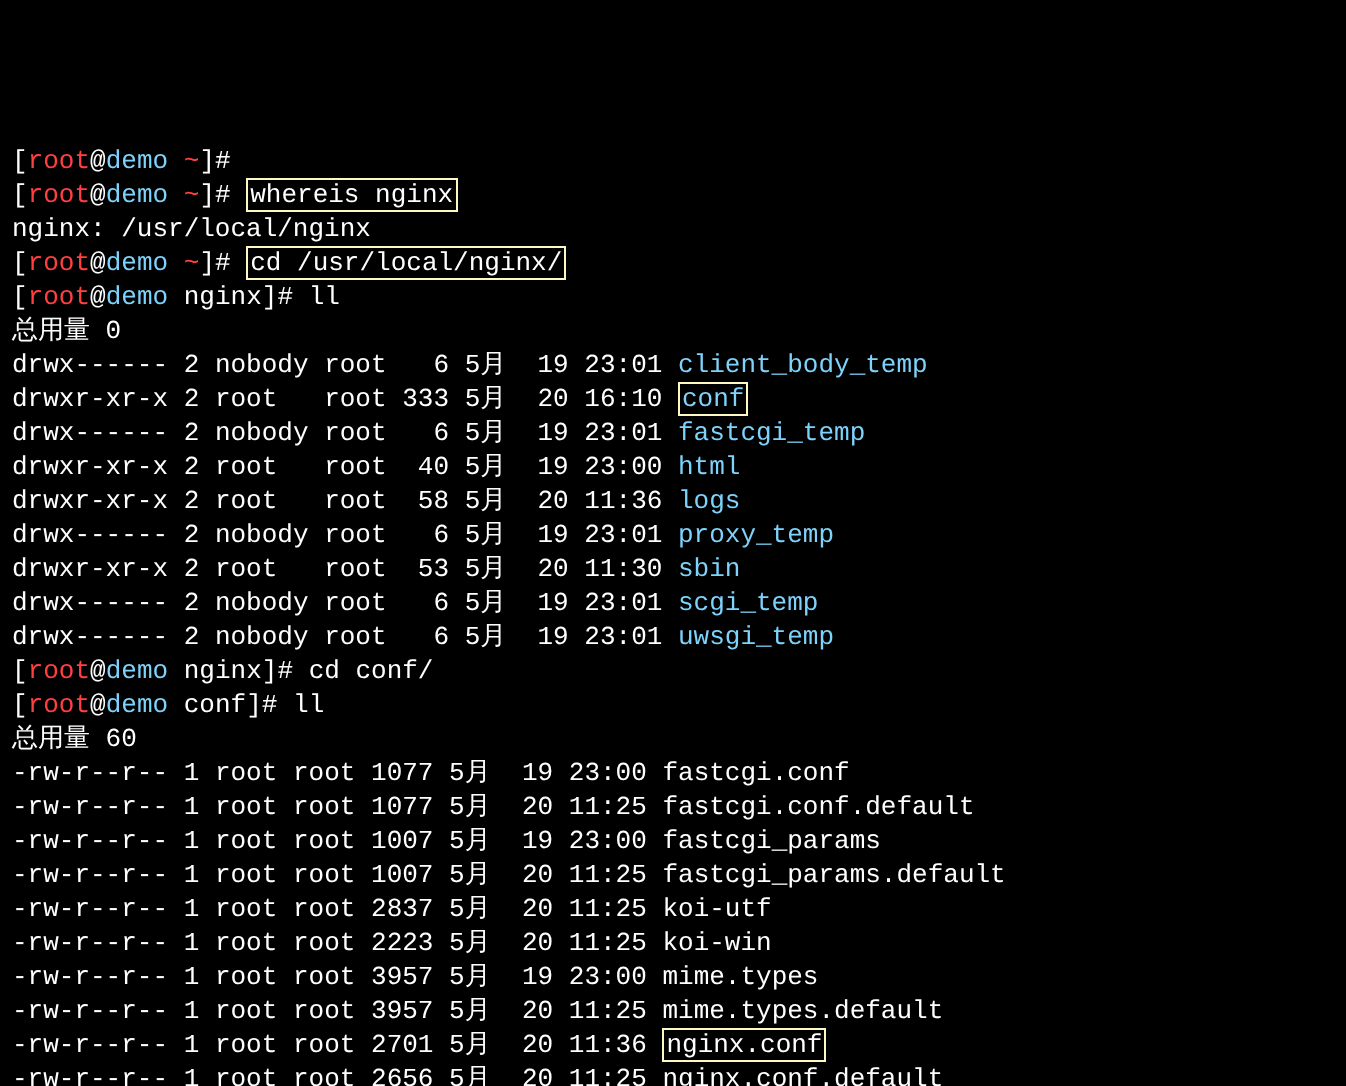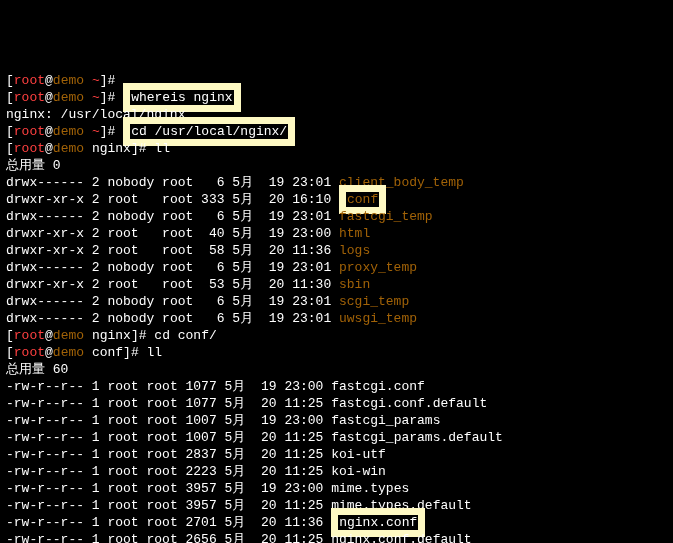--- a/index.html
+++ b/index.html
@@ -1,24 +1,24 @@
 <!DOCTYPE html>
 <html><head>
 <meta charset="utf-8">
 <style>
   html,body{margin:0;padding:0;background:#000;color:#fff;font-family:Consolas,"Courier New",monospace;font-size:13px;line-height:17px;white-space:pre}
   body{width:673px;height:543px;overflow:hidden}
   .term{padding:4px 6px}
   .line{display:block}
   .bracket,.prompt,.at{color:#fff}
   .user,.tilde{color:#ff4040}
-  .host,.dirname{color:#a16207}
+  .host,.dirname{color:#7dd3fc}
   .cmd{color:#fff}
   .plain{color:#fff}
-  .hlbox{border:7px solid #fef9c3;padding:0 1px;margin:-1px 0}
+  .hlbox{border:1px solid #fef9c3;padding:0 1px;margin:-1px 0}
 </style>
 </head>
 <body>
 
 
 <div class="term" id="term"><span class="line"><span class="bracket">[</span><span class="user">root</span><span class="at">@</span><span class="host">demo</span> <span class="tilde">~</span><span class="bracket">]</span><span class="prompt">#</span> </span><span class="line"><span class="bracket">[</span><span class="user">root</span><span class="at">@</span><span class="host">demo</span> <span class="tilde">~</span><span class="bracket">]</span><span class="prompt">#</span> <span class="cmd hlbox">whereis nginx</span></span><span class="line plain">nginx: /usr/local/nginx</span><span class="line"><span class="bracket">[</span><span class="user">root</span><span class="at">@</span><span class="host">demo</span> <span class="tilde">~</span><span class="bracket">]</span><span class="prompt">#</span> <span class="cmd hlbox">cd /usr/local/nginx/</span></span><span class="line"><span class="bracket">[</span><span class="user">root</span><span class="at">@</span><span class="host">demo</span> <span class="plain">nginx</span><span class="bracket">]</span><span class="prompt">#</span> <span class="cmd">ll</span></span><span class="line plain">总用量 0</span><span class="line"><span class="plain">drwx------</span> <span class="plain">2</span> <span class="plain">nobody</span> <span class="plain">root</span> <span class="plain">  6</span> <span class="plain">5月</span>  <span class="plain">19</span> <span class="plain">23:01</span> <span class="dirname">client_body_temp</span></span><span class="line"><span class="plain">drwxr-xr-x</span> <span class="plain">2</span> <span class="plain">root  </span> <span class="plain">root</span> <span class="plain">333</span> <span class="plain">5月</span>  <span class="plain">20</span> <span class="plain">16:10</span> <span class="dirname hlbox">conf</span></span><span class="line"><span class="plain">drwx------</span> <span class="plain">2</span> <span class="plain">nobody</span> <span class="plain">root</span> <span class="plain">  6</span> <span class="plain">5月</span>  <span class="plain">19</span> <span class="plain">23:01</span> <span class="dirname">fastcgi_temp</span></span><span class="line"><span class="plain">drwxr-xr-x</span> <span class="plain">2</span> <span class="plain">root  </span> <span class="plain">root</span> <span class="plain"> 40</span> <span class="plain">5月</span>  <span class="plain">19</span> <span class="plain">23:00</span> <span class="dirname">html</span></span><span class="line"><span class="plain">drwxr-xr-x</span> <span class="plain">2</span> <span class="plain">root  </span> <span class="plain">root</span> <span class="plain"> 58</span> <span class="plain">5月</span>  <span class="plain">20</span> <span class="plain">11:36</span> <span class="dirname">logs</span></span><span class="line"><span class="plain">drwx------</span> <span class="plain">2</span> <span class="plain">nobody</span> <span class="plain">root</span> <span class="plain">  6</span> <span class="plain">5月</span>  <span class="plain">19</span> <span class="plain">23:01</span> <span class="dirname">proxy_temp</span></span><span class="line"><span class="plain">drwxr-xr-x</span> <span class="plain">2</span> <span class="plain">root  </span> <span class="plain">root</span> <span class="plain"> 53</span> <span class="plain">5月</span>  <span class="plain">20</span> <span class="plain">11:30</span> <span class="dirname">sbin</span></span><span class="line"><span class="plain">drwx------</span> <span class="plain">2</span> <span class="plain">nobody</span> <span class="plain">root</span> <span class="plain">  6</span> <span class="plain">5月</span>  <span class="plain">19</span> <span class="plain">23:01</span> <span class="dirname">scgi_temp</span></span><span class="line"><span class="plain">drwx------</span> <span class="plain">2</span> <span class="plain">nobody</span> <span class="plain">root</span> <span class="plain">  6</span> <span class="plain">5月</span>  <span class="plain">19</span> <span class="plain">23:01</span> <span class="dirname">uwsgi_temp</span></span><span class="line"><span class="bracket">[</span><span class="user">root</span><span class="at">@</span><span class="host">demo</span> <span class="plain">nginx</span><span class="bracket">]</span><span class="prompt">#</span> <span class="cmd">cd conf/</span></span><span class="line"><span class="bracket">[</span><span class="user">root</span><span class="at">@</span><span class="host">demo</span> <span class="plain">conf</span><span class="bracket">]</span><span class="prompt">#</span> <span class="cmd">ll</span></span><span class="line plain">总用量 60</span><span class="line"><span class="plain">-rw-r--r--</span> <span class="plain">1</span> <span class="plain">root</span> <span class="plain">root</span> <span class="plain">1077</span> <span class="plain">5月</span>  <span class="plain">19</span> <span class="plain">23:00</span> <span class="plain">fastcgi.conf</span></span><span class="line"><span class="plain">-rw-r--r--</span> <span class="plain">1</span> <span class="plain">root</span> <span class="plain">root</span> <span class="plain">1077</span> <span class="plain">5月</span>  <span class="plain">20</span> <span class="plain">11:25</span> <span class="plain">fastcgi.conf.default</span></span><span class="line"><span class="plain">-rw-r--r--</span> <span class="plain">1</span> <span class="plain">root</span> <span class="plain">root</span> <span class="plain">1007</span> <span class="plain">5月</span>  <span class="plain">19</span> <span class="plain">23:00</span> <span class="plain">fastcgi_params</span></span><span class="line"><span class="plain">-rw-r--r--</span> <span class="plain">1</span> <span class="plain">root</span> <span class="plain">root</span> <span class="plain">1007</span> <span class="plain">5月</span>  <span class="plain">20</span> <span class="plain">11:25</span> <span class="plain">fastcgi_params.default</span></span><span class="line"><span class="plain">-rw-r--r--</span> <span class="plain">1</span> <span class="plain">root</span> <span class="plain">root</span> <span class="plain">2837</span> <span class="plain">5月</span>  <span class="plain">20</span> <span class="plain">11:25</span> <span class="plain">koi-utf</span></span><span class="line"><span class="plain">-rw-r--r--</span> <span class="plain">1</span> <span class="plain">root</span> <span class="plain">root</span> <span class="plain">2223</span> <span class="plain">5月</span>  <span class="plain">20</span> <span class="plain">11:25</span> <span class="plain">koi-win</span></span><span class="line"><span class="plain">-rw-r--r--</span> <span class="plain">1</span> <span class="plain">root</span> <span class="plain">root</span> <span class="plain">3957</span> <span class="plain">5月</span>  <span class="plain">19</span> <span class="plain">23:00</span> <span class="plain">mime.types</span></span><span class="line"><span class="plain">-rw-r--r--</span> <span class="plain">1</span> <span class="plain">root</span> <span class="plain">root</span> <span class="plain">3957</span> <span class="plain">5月</span>  <span class="plain">20</span> <span class="plain">11:25</span> <span class="plain">mime.types.default</span></span><span class="line"><span class="plain">-rw-r--r--</span> <span class="plain">1</span> <span class="plain">root</span> <span class="plain">root</span> <span class="plain">2701</span> <span class="plain">5月</span>  <span class="plain">20</span> <span class="plain">11:36</span> <span class="plain hlbox">nginx.conf</span></span><span class="line"><span class="plain">-rw-r--r--</span> <span class="plain">1</span> <span class="plain">root</span> <span class="plain">root</span> <span class="plain">2656</span> <span class="plain">5月</span>  <span class="plain">20</span> <span class="plain">11:25</span> <span class="plain">nginx.conf.default</span></span></div>
 
 
 
 </body></html>

